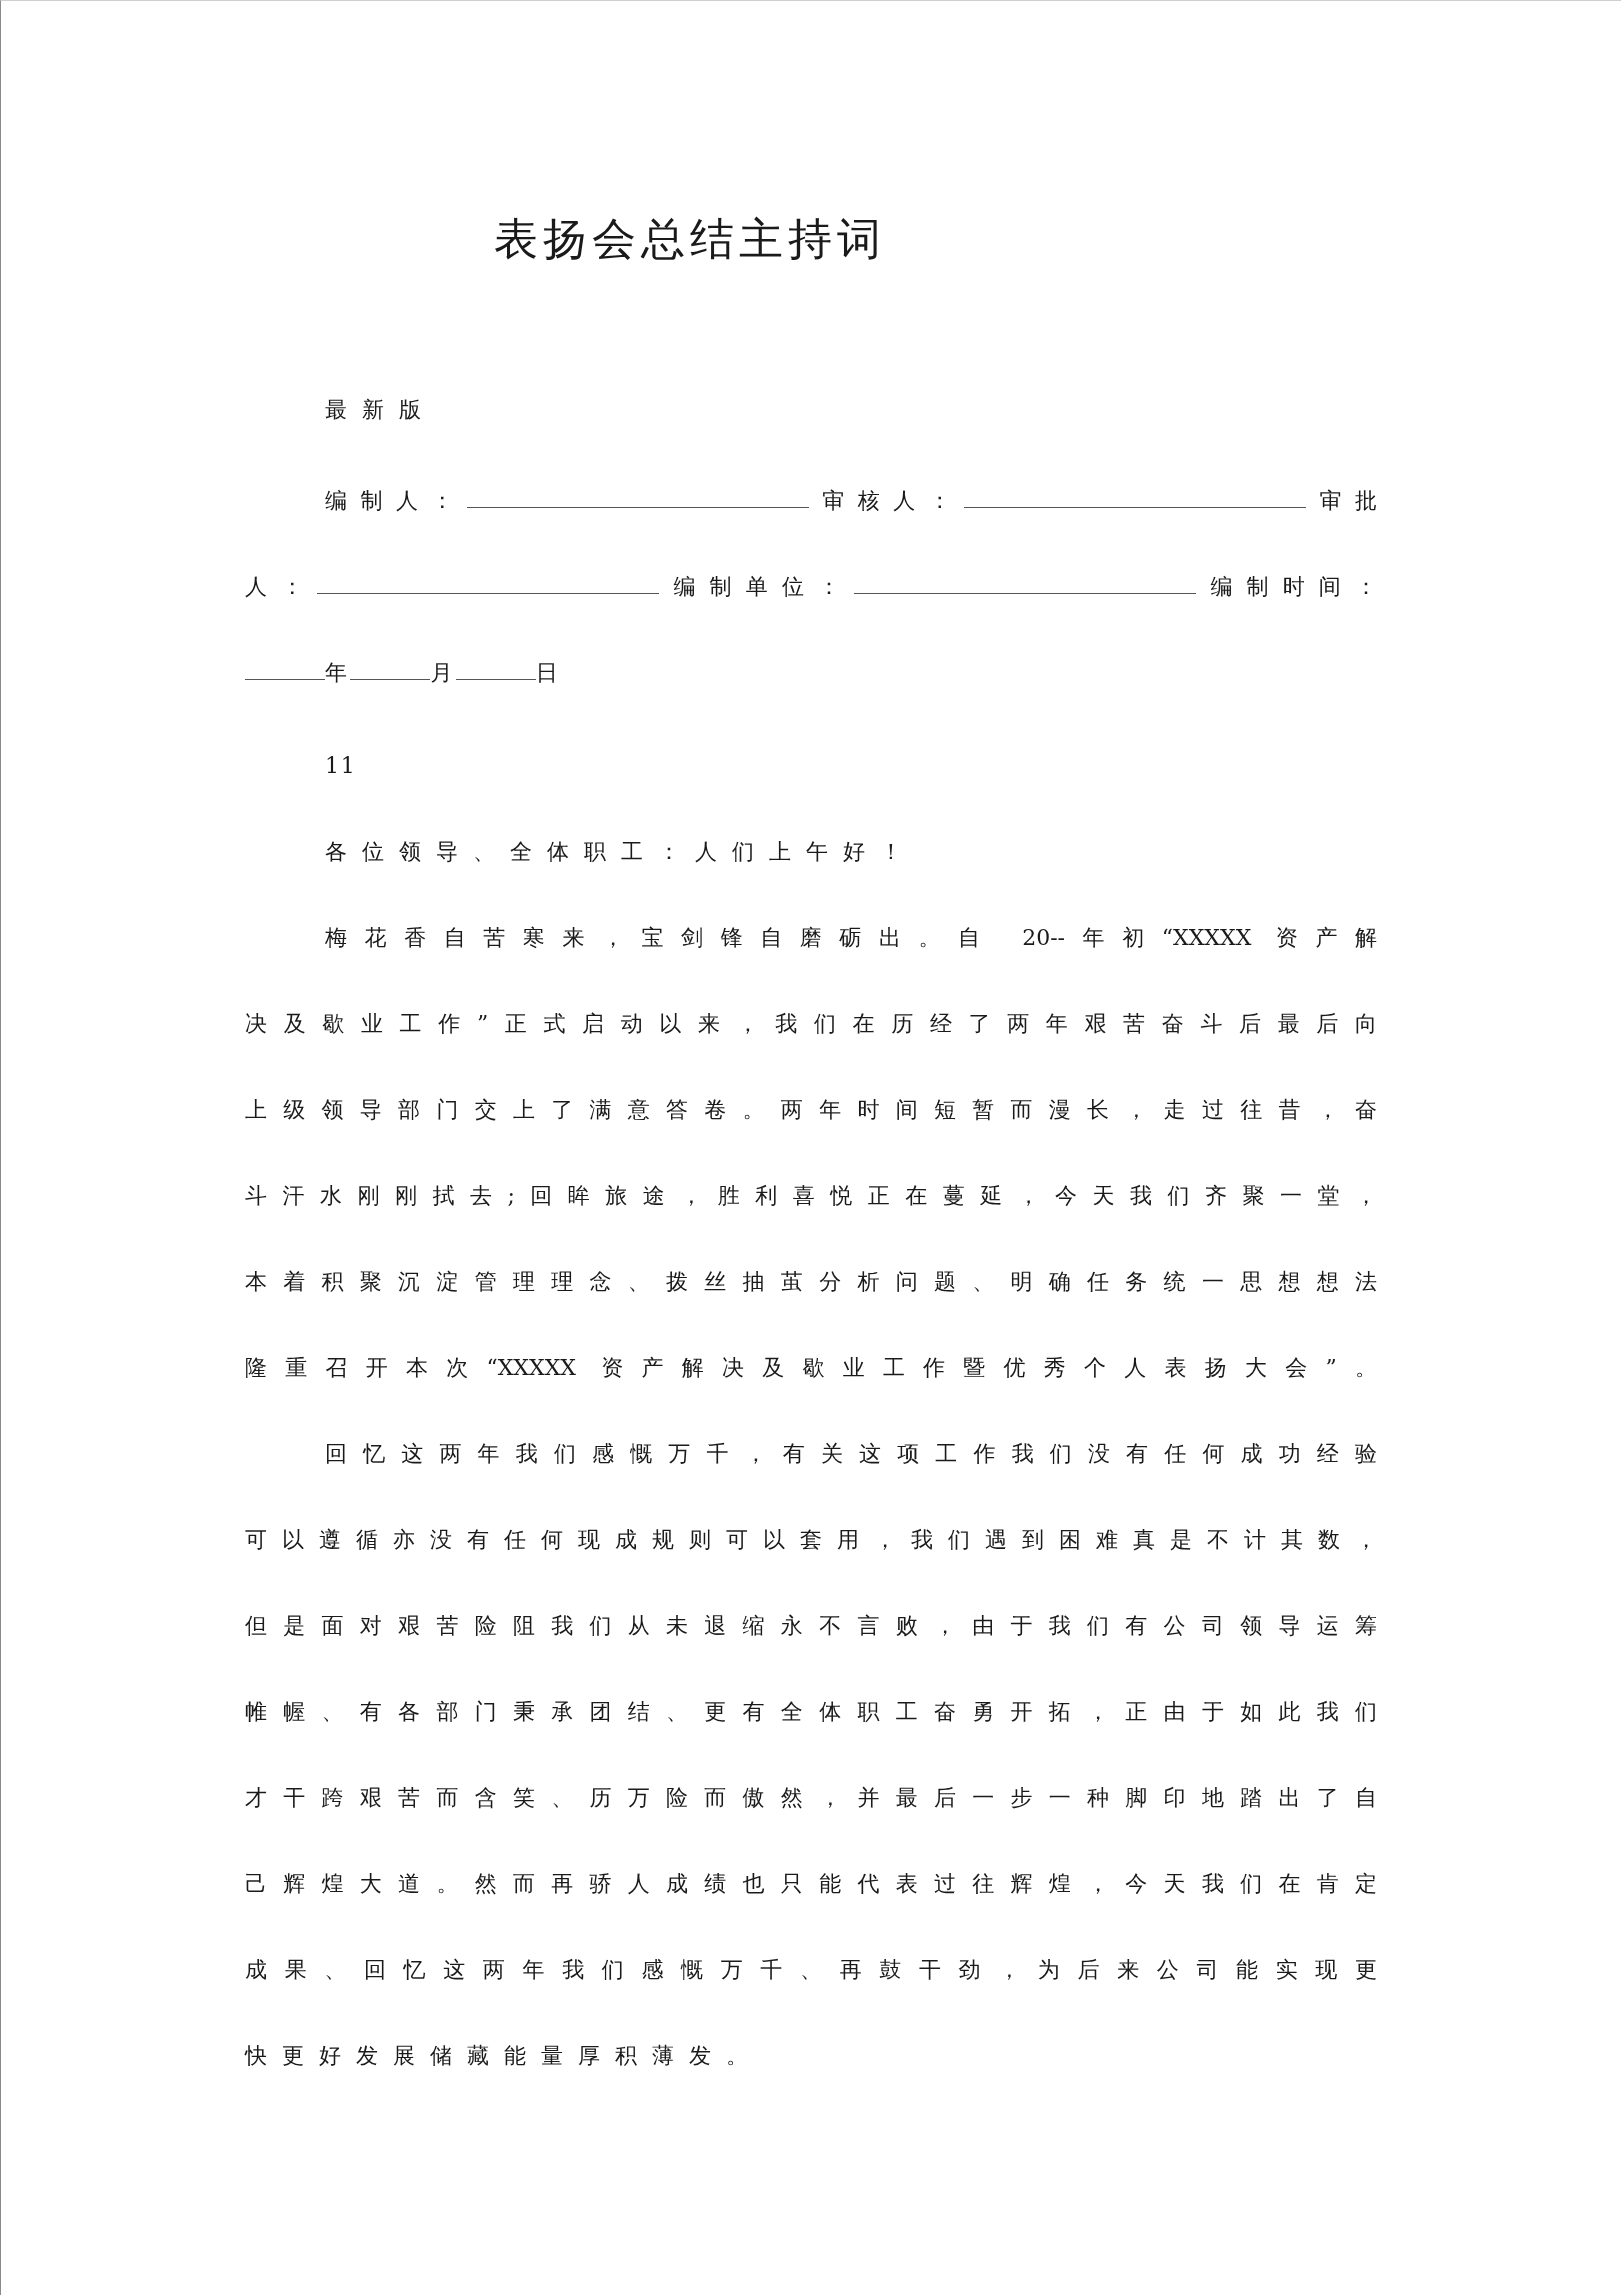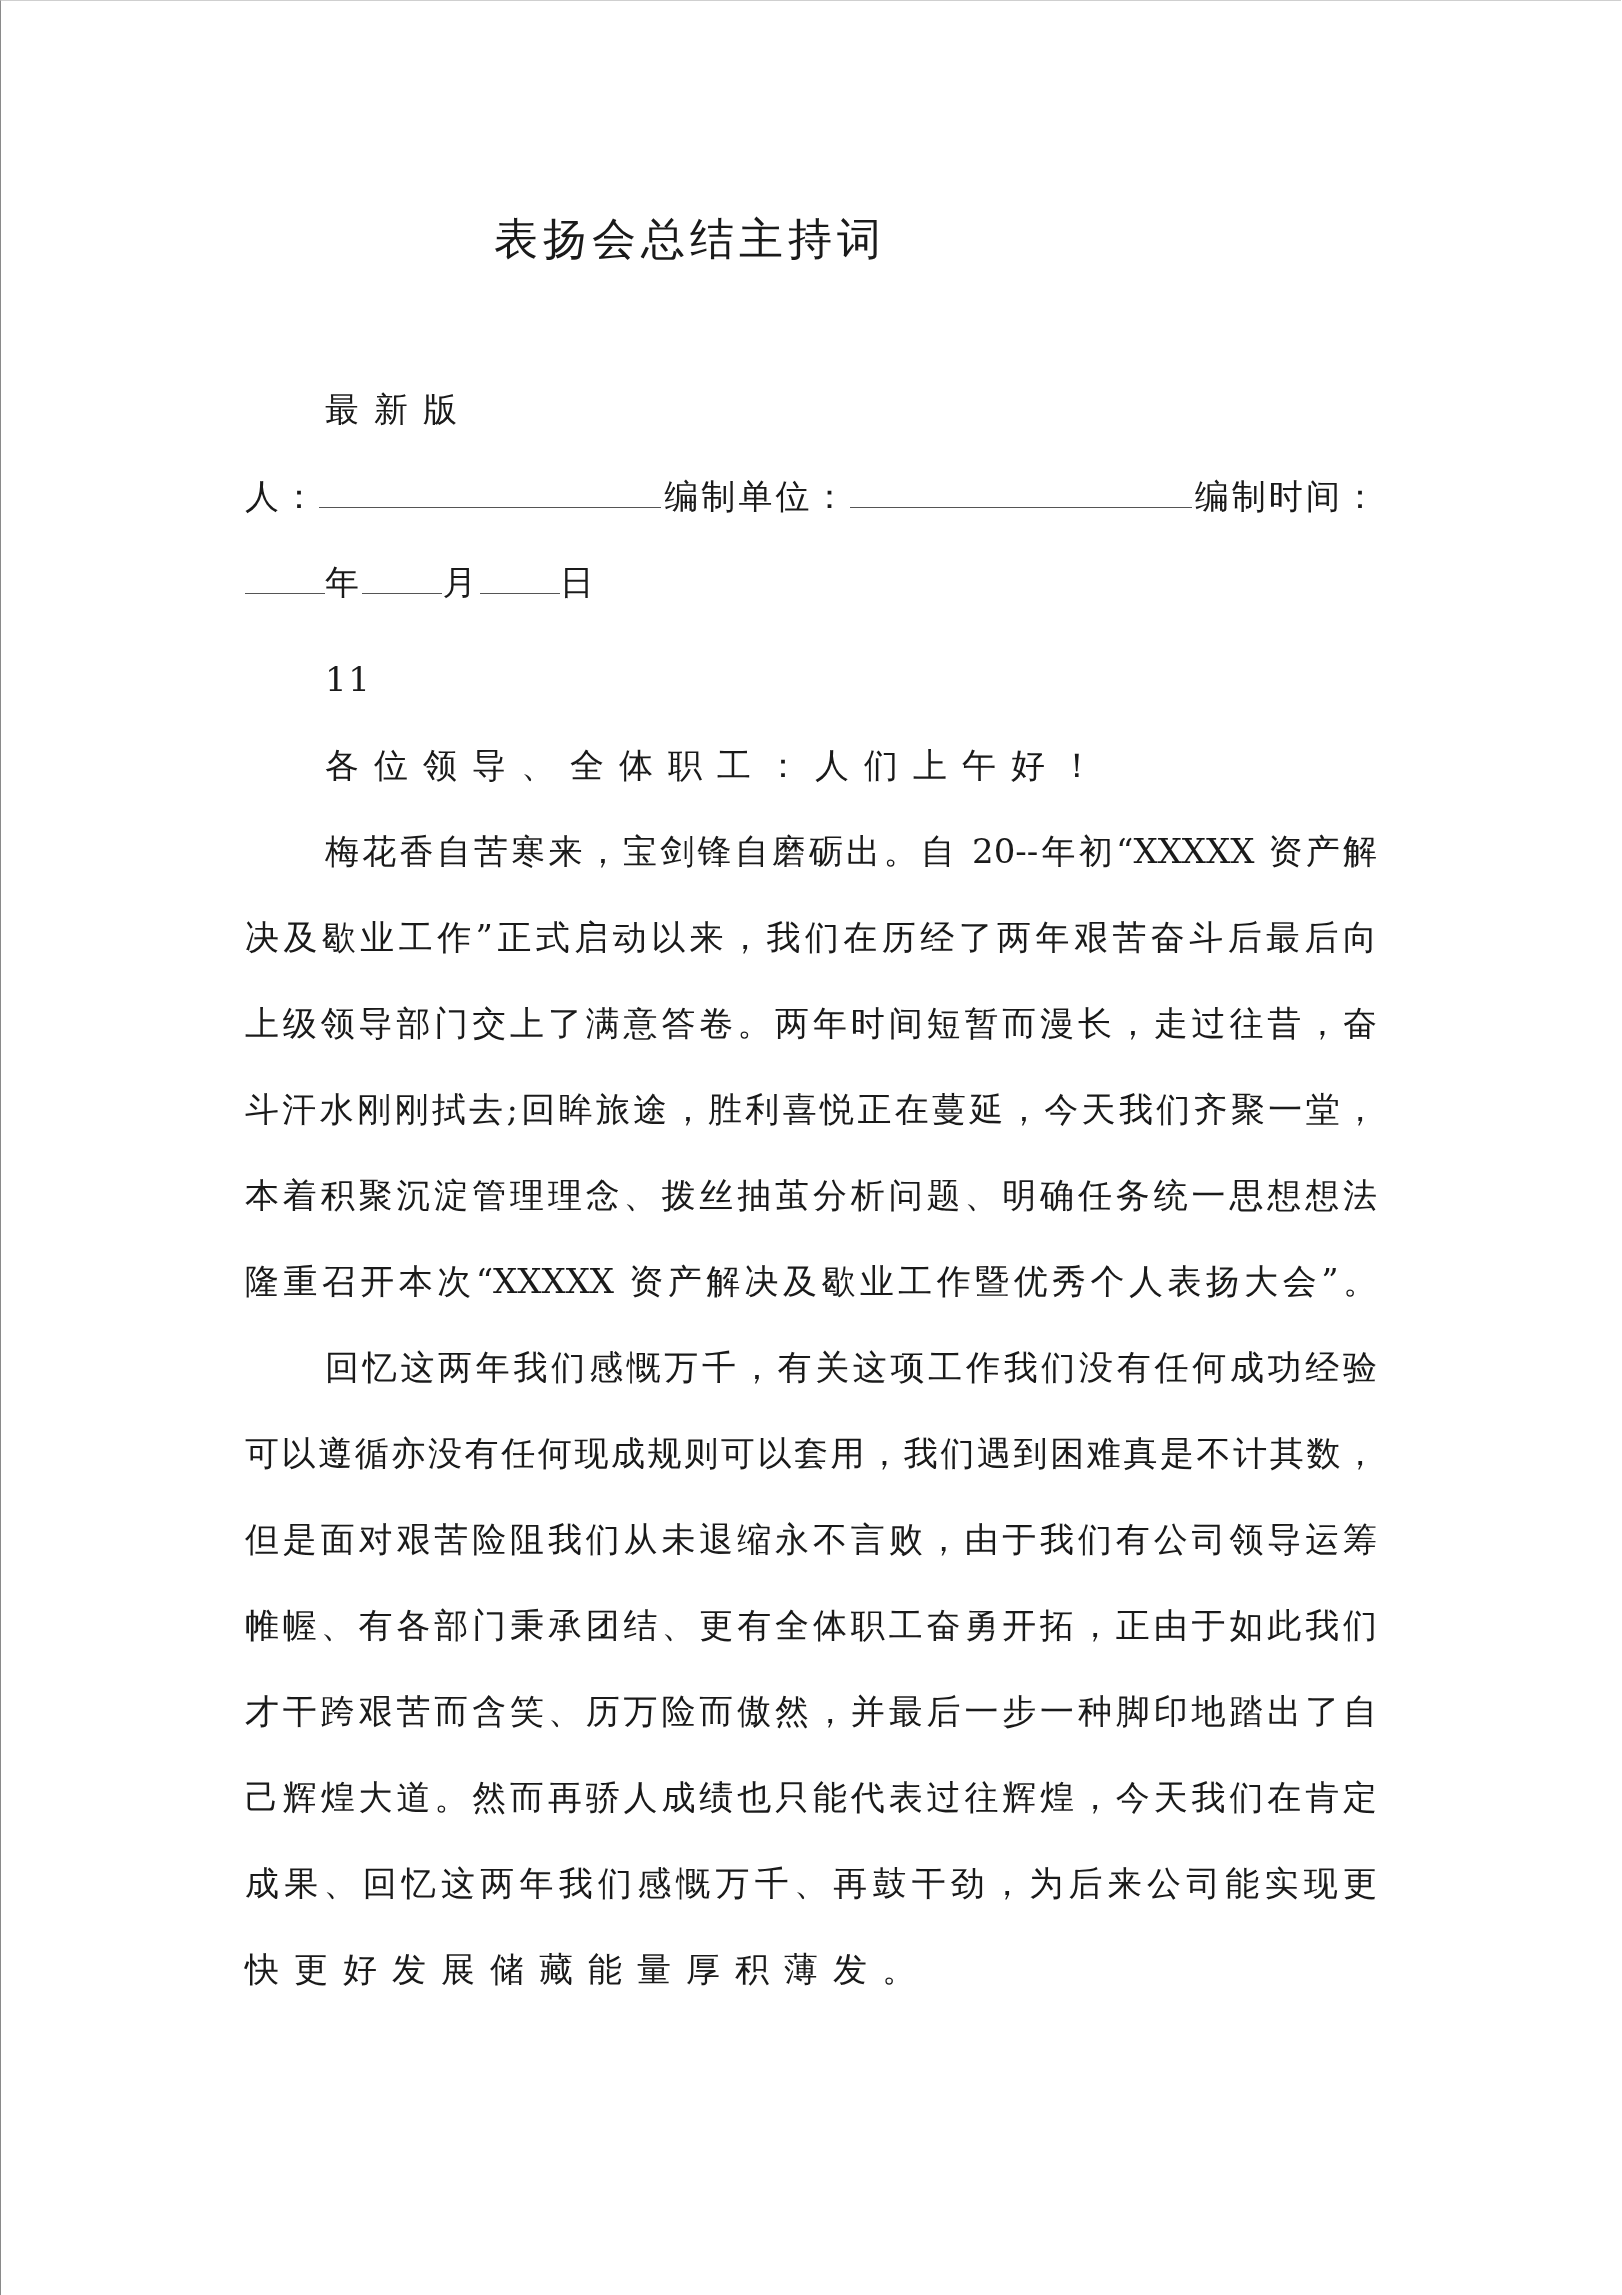--- a/index.html
+++ b/index.html
@@ -3,39 +3,42 @@
 <meta charset="utf-8">
 <style>
   html, body { margin: 0; padding: 0; background: #ffffff; }
   body { width: 1622px; height: 2295px; position: relative; overflow: hidden;
          font-family: "DejaVu Serif", "Liberation Serif", serif; color: #1a1a1a; }
   .page-border { position: absolute; left: 0; top: 0; width: 1621px; height: 2295px;
                  border-left: 1.7px solid #8a8a8a; border-top: 0.8px solid #cfcfcf; box-sizing: border-box; }
   .title { position: absolute; top: 210px; left: 0; width: 1380px; text-align: center;
            font-size: 44px; letter-spacing: 5px; font-weight: normal; }
   .content { position: absolute; left: 245px; top: 384px; width: 1132px; }
-  .line { font-size: 34px; height: 86px; line-height: 51px; white-space: nowrap;
+  .line { font-size: 22px; height: 86px; line-height: 51px; white-space: nowrap;
           text-align: justify; text-align-last: justify; letter-spacing: 0; }
   .line.indent { padding-left: 80px; }
   .line.short { text-align-last: left; letter-spacing: 15px; }
   .blank { display: inline-block; border-bottom: 1.7px solid #555; height: 37px; vertical-align: baseline; }
   .b-long { width: 342px; }
   .b-short { width: 80px; }
   .para { }
 </style>
 </head>
 <body>
 
 <div class="page-border"></div>
 
 <div class="title">表扬会总结主持词</div>
 
 <div class="content">
   <div class="line indent short">最新版</div>
 
+  <div class="line indent" style="text-align-last: justify;">
+    <span>编制人：</span><span class="blank b-long"></span><span>审核人：</span><span class="blank b-long"></span><span>审批</span>
+  </div>
 
   <div class="line">
     <span>人：</span><span class="blank b-long"></span><span>编制单位：</span><span class="blank b-long"></span><span>编制时间：</span>
   </div>
 
   <div class="line short" style="letter-spacing:3.4px;">
     <span class="blank b-short"></span><span>年</span><span class="blank b-short"></span><span>月</span><span class="blank b-short"></span><span>日</span>
   </div>
 
   <div class="line indent short" style="letter-spacing:1.7px;margin-top:12px;">11</div>

